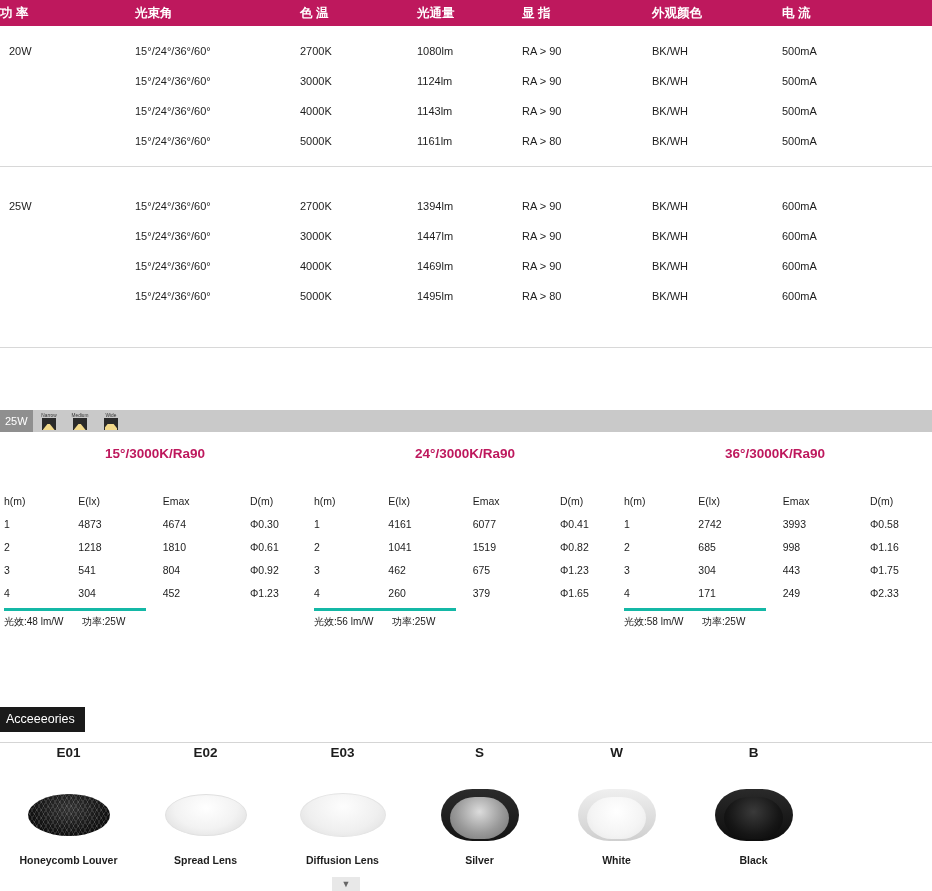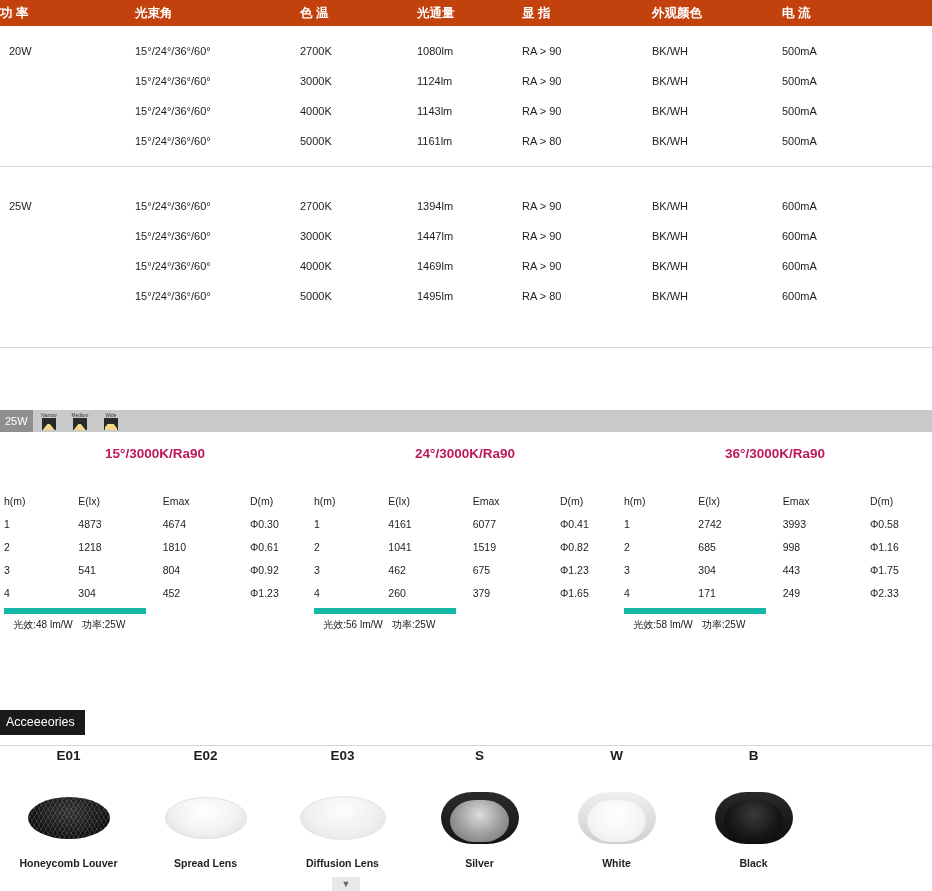--- a/index.html
+++ b/index.html
@@ -9,21 +9,21 @@
     background: #ffffff;
     font-family: "Liberation Sans", sans-serif;
     color: #1a1a1a;
     overflow: hidden;
   }
   .page { position: relative; width: 932px; height: 891px; }
 
   
   .spec-header {
     display: flex;
-    background: #c2410c;
+    background: #be185d;
     color: #ffffff;
     height: 26px;
     align-items: center;
     font-size: 12.5px;
     font-weight: bold;
   }
   .spec-header .cell { padding-left: 0; }
   .spec-row {
     display: flex;
     align-items: center;
@@ -103,25 +103,24 @@
   .ptable { font-size: 10.5px; color: #1d1d1d; }
   .ptable .prow { display: flex; height: 23px; align-items: center; justify-content: space-between; }
   .ptable .prow.head { font-weight: normal; }
   .pc0 { width: 32px; }
   .pc1 { width: 42px; }
   .pc2 { width: 45px; }
   .pc3 { width: 60px; }
   .photo-foot {
     display: flex;
     font-size: 10px;
-    border-top: 6px solid #14b8a6;
+    border-top: 3px solid #14b8a6;
     padding-top: 4px;
     margin-top: 4px;
     width: 142px;
-    text-align: center;
   }
   .photo-foot .f1 { width: 78px; }
 
   
   .pcol-inner { padding-left: 4px; }
 
   
   .acc-tag {
     display: inline-block;
     background: #1a1a1a;

